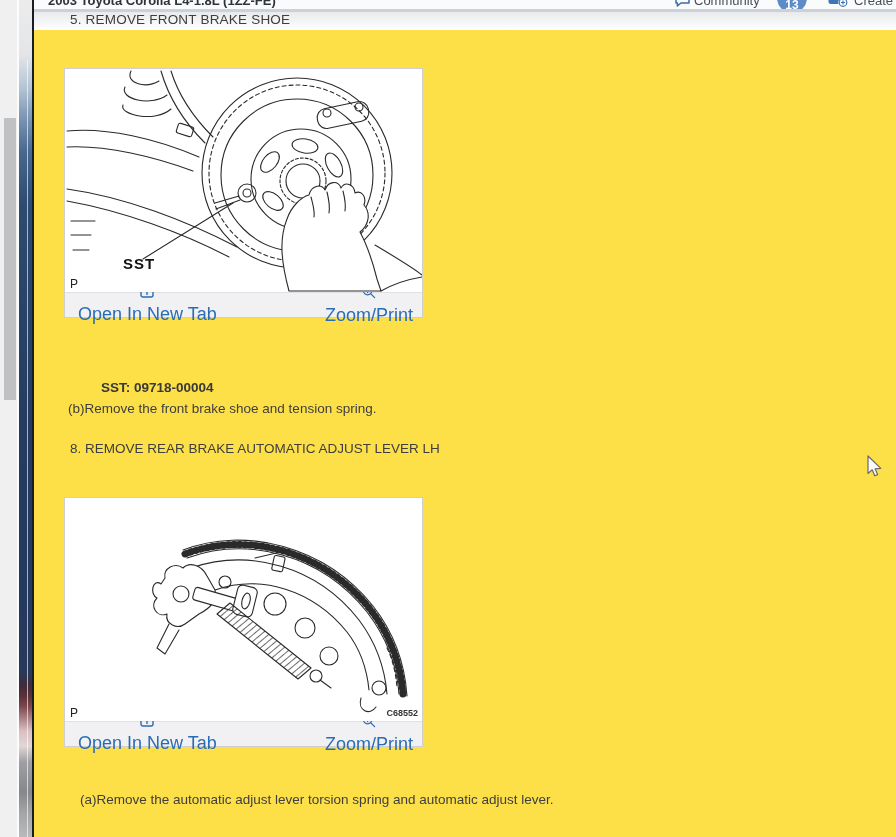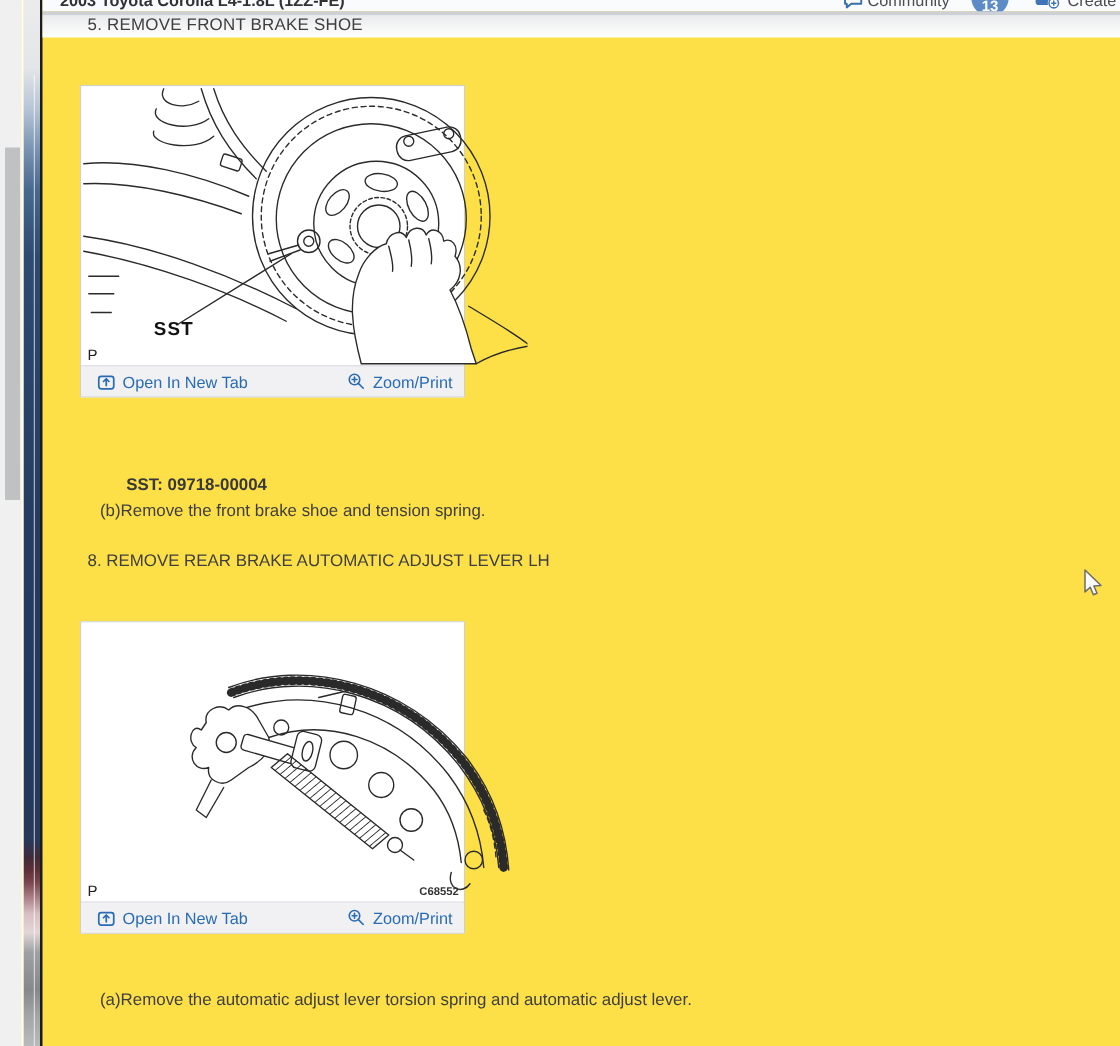--- a/index.html
+++ b/index.html
@@ -29,29 +29,29 @@
   .hdr-item { position:absolute; font-size:13px; color:#4a4f55; white-space:nowrap; }
   .badge { position:absolute; width:30px; height:30px; border-radius:50%; background:#5c8bc8;
     color:#fff; font-size:12px; font-weight:bold; text-align:center; line-height:44px; }
 
   
   .tline { position:absolute; font-size:13.5px; color:#3e3e3e; white-space:nowrap; }
   .tbold { font-weight:bold; color:#383838; }
   a.inline-link { color:#2a6cb3; text-decoration:none; }
 
   
-  .figure { position:absolute; left:64px; width:308px; border:1px solid #cfcfd1; background:#fff; }
+  .figure { position:absolute; left:64px; width:359px; border:1px solid #cfcfd1; background:#fff; }
   .fig-canvas { position:relative; height:223px; background:#fff; }
   .fig-canvas svg.art { position:absolute; left:0; top:0; }
   .fig-p { position:absolute; left:5px; bottom:1px; font-size:12px; color:#222; }
   .fig-sst { position:absolute; left:58px; top:186px; font-size:15px; font-weight:bold; color:#111; letter-spacing:1px; }
   .fig-code { position:absolute; right:4px; bottom:3px; font-size:9px; font-weight:bold; color:#333; }
   .fig-footer { height:25px; background:#f1f1f4; border-top:1px solid #e0e0e4;
     display:flex; justify-content:space-between; align-items:center; padding:0 9px 0 13px; }
-  .fig-link { display:flex; align-items:center; gap:6px; color:#2a6cb3; font-size:13px; text-decoration:none; cursor:pointer; }
+  .fig-link { display:flex; align-items:center; gap:6px; color:#2a6cb3; font-size:18px; text-decoration:none; cursor:pointer;flex-direction:column; }
   .fig-link svg { flex:0 0 auto; }
 
   .cursor { position:absolute; left:867px; top:455px; }
 </style>
 </head>
 <body>
 
 <div class="page">
 
   <div class="scroll-track"></div>
@@ -153,21 +153,21 @@
           <line x1="8.9" y1="8.9" x2="12.6" y2="12.6"></line>
           <line x1="3.7" y1="5.6" x2="7.5" y2="5.6"></line>
           <line x1="5.6" y1="3.7" x2="5.6" y2="7.5"></line>
         </svg>
         <span>Zoom/Print</span>
       </a>
     </div>
   </div>
 
   <div class="tline tbold" style="left:101px; top:380px;">SST: 09718-00004</div>
-  <div class="tline" style="left:80px; top:401px;">(b)Remove the front brake shoe and tension spring.</div>
+  <div class="tline" style="left:68px; top:401px;">(b)Remove the front brake shoe and tension spring.</div>
   <div class="tline" style="left:70px; top:441px;">8. REMOVE REAR BRAKE AUTOMATIC ADJUST LEVER LH</div>
 
   <div class="figure" style="top:497px;">
     <div class="fig-canvas">
       <svg class="art" width="357" height="223" viewBox="0 0 357 223">
         <defs>
           <pattern id="hatch2" width="5" height="5" patternUnits="userSpaceOnUse" patternTransform="rotate(50)">
             <line x1="0" y1="0" x2="0" y2="5" stroke="#2a2a2a" stroke-width="1.4"></line>
           </pattern>
         </defs>

